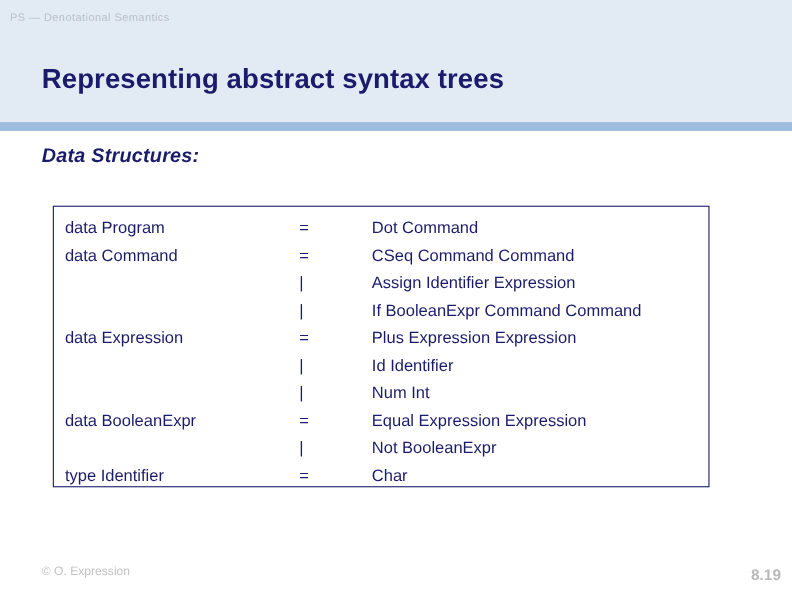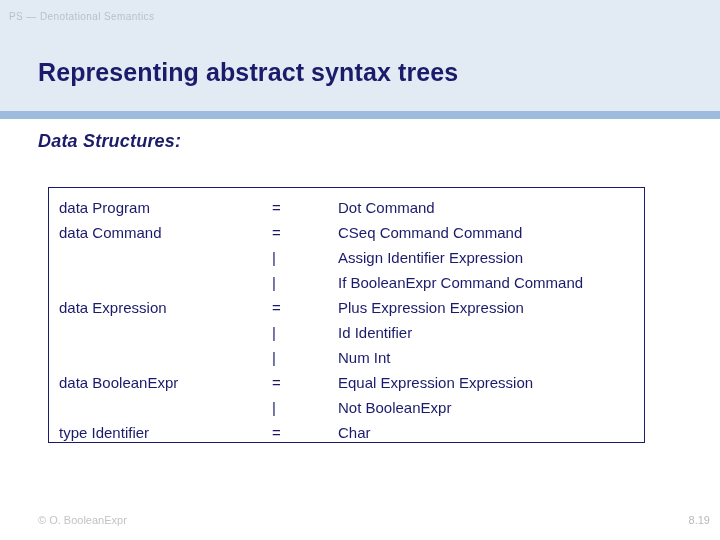--- a/index.html
+++ b/index.html
@@ -103,23 +103,24 @@
     left: 38px;
     top: 514px;
     font-size: 11px;
     color: #c3c3c3;
     white-space: nowrap;
   }
   #footer-pagenum {
     position: absolute;
     right: 10px;
     top: 514px;
-    font-size: 11px;
+    font-size: 14px;
     color: #b9b9b9;
     white-space: nowrap;
+    font-weight: bold;
   }
 </style>
 </head>
 <body>
 
 <div id="slide">
 
   <div id="header-band"></div>
   <div id="header-rule"></div>
 
@@ -179,17 +180,17 @@
           <td class="col-lhs">type Identifier</td>
           <td class="col-op">=</td>
           <td class="col-rhs">Char</td>
         </tr>
       </tbody>
     </table>
   </div>
 
   <div id="section-heading">Data Structures:</div>
 
-  <div id="footer-copyright">© O. BooleanExpr</div>
+  <div id="footer-copyright">© O. Expression</div>
 
   <div id="footer-pagenum">8.19</div>
 
 </div>
 
 </body></html>

